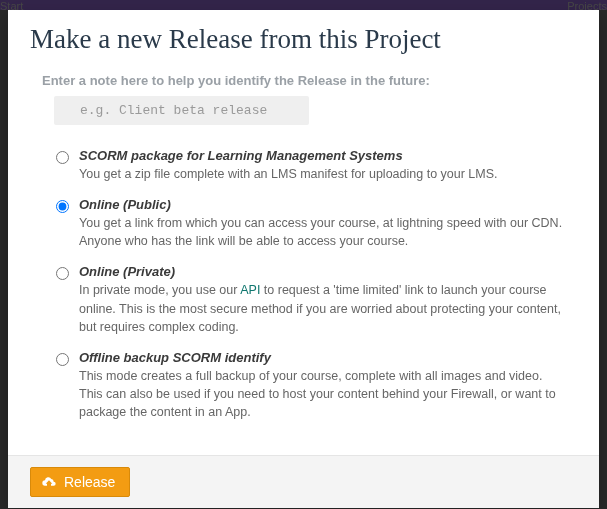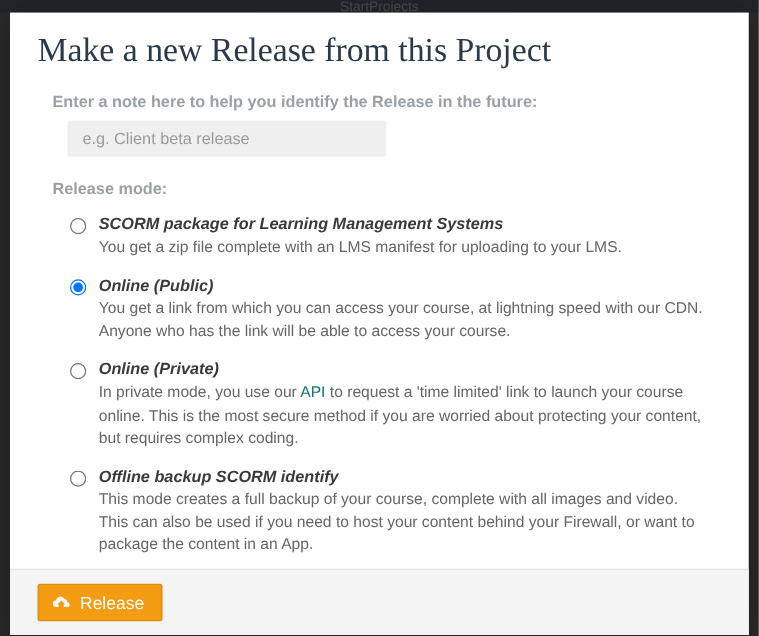--- a/index.html
+++ b/index.html
@@ -9,23 +9,23 @@
     font-family: "Segoe UI", "Helvetica Neue", Arial, sans-serif;
     background: #2a2a2a;
     width: 607px;
     height: 509px;
     overflow: hidden;
     font-size: 13px;
     color: #333;
   }
   .topbar {
     height: 10px;
-    background: #0f172a;
+    background: #4c1d95;
     display: flex;
-    justify-content: center;
+    justify-content: space-between;
     color: #888;
     font-size: 11px;
     overflow: hidden;
     opacity: 0.3;
   }
   .modal {
     background: #fff;
     margin: 0 8px 8px 8px;
     box-shadow: 0 4px 20px rgba(0,0,0,0.3);
     display: flex;
@@ -47,26 +47,26 @@
   .section-label {
     color: #9aa0a6;
     font-weight: 600;
     font-size: 13px;
     margin: 10px 0 8px 12px;
   }
   .note-input {
     display: block;
     width: 255px;
     margin: 0 0 18px 24px;
-    padding: 7px 12px;
+    padding: 7px 26px;
     border: none;
     background: #efefef;
     color: #888;
     font-size: 13px;
-    font-family: Liberation Sans, sans-serif;
+    font-family: Liberation Mono, monospace;
     border-radius: 2px;
   }
   .note-input::placeholder { color: #9a9a9a; }
   .option {
     display: flex;
     align-items: flex-start;
     padding: 5px 10px 9px 26px;
   }
   .option input[type="radio"] {
     margin: 3px 10px 0 0;
@@ -117,21 +117,20 @@
   <span>Projects</span>
 </div>
 
 <div class="modal">
   <div class="modal-body">
     <h1>Make a new Release from this Project</h1>
 
     <div class="section-label">Enter a note here to help you identify the Release in the future:</div>
     <input type="text" class="note-input" placeholder="e.g. Client beta release" style="">
 
-    <div class="section-label">Release mode:</div>
 
     <label class="option">
       <input type="radio" name="mode" style="">
       <div class="option-body">
         <div class="option-title">SCORM package for Learning Management Systems</div>
         <div class="option-desc">You get a zip file complete with an LMS manifest for uploading to your LMS.</div>
       </div>
     </label>
 
     <label class="option">

